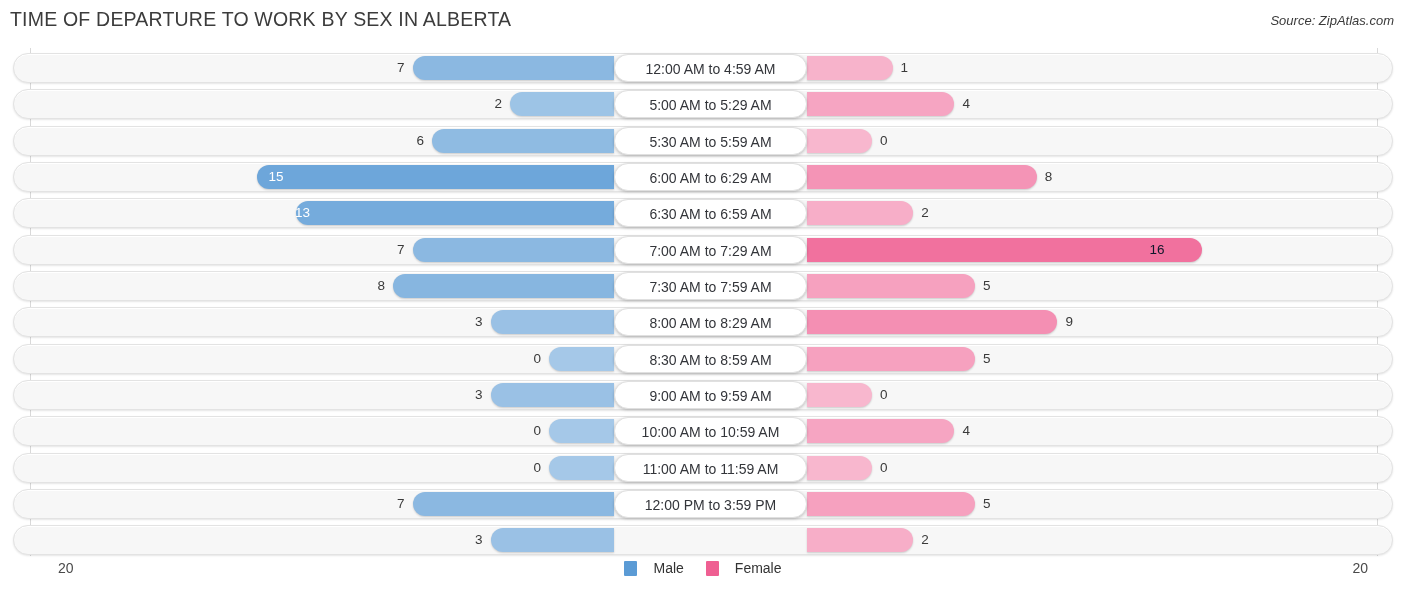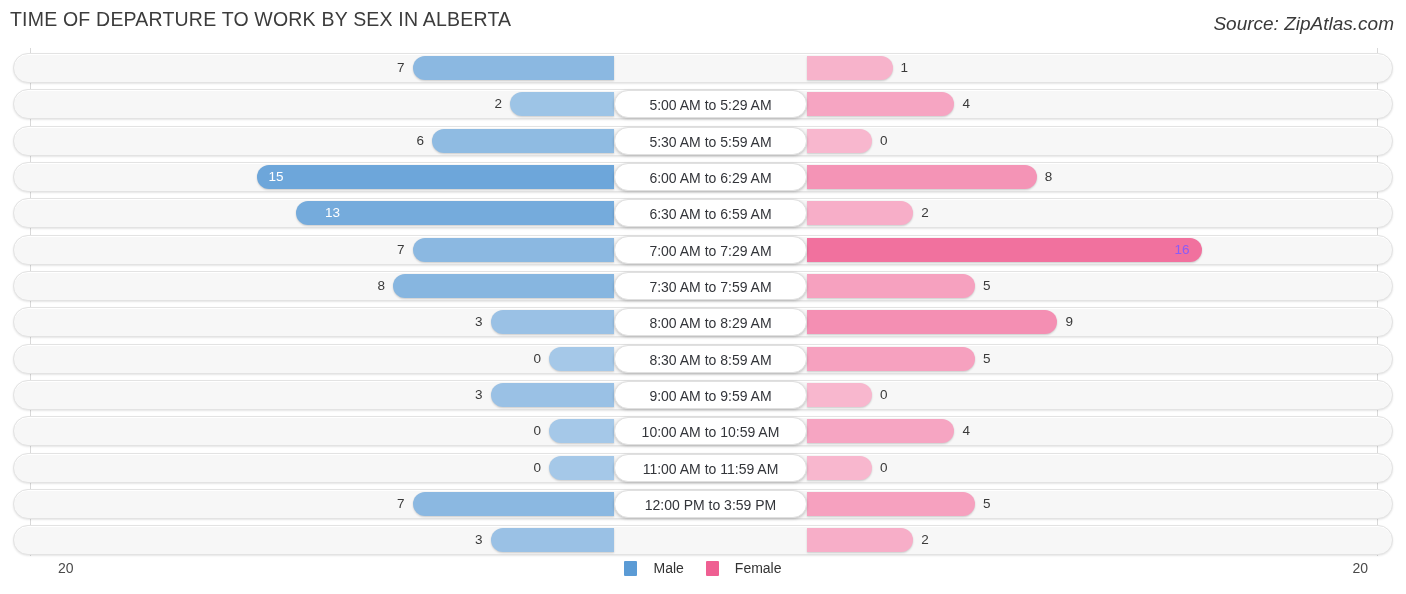--- a/index.html
+++ b/index.html
@@ -13,21 +13,21 @@
   #root { position: relative; width: 1406px; height: 444px; }
 
   
   #chart-title {
     position: absolute; left: 10px; top: 8px;
     font-size: 19.5px; font-weight: 400; color: #3c3c3c;
     letter-spacing: .2px; white-space: nowrap;
   }
   #source-note {
     position: absolute; right: 12px; top: 13px;
-    font-size: 19px; font-style: italic; color: #3a3a3a;
+    font-size: 13px; font-style: italic; color: #3a3a3a;
     white-space: nowrap;
   }
 
   
   #plot { position: absolute; left: 0; top: 48px; width: 1406px; height: 508px; }
   .axis-line {
     position: absolute; top: 0; width: 1px; height: 508px;
     background: #d9d9d9;
   }
   #axis-left  { left: 30px; }
@@ -52,21 +52,21 @@
   .bar.male   { border-radius: 12px 0 0 12px; }
   .bar.female { border-radius: 0 12px 12px 0; }
 
   .vlabel {
     position: absolute; top: 2px; height: 24px; line-height: 24px;
     font-size: 13.5px; color: #3a3a3a; white-space: nowrap;
   }
   .vlabel.outside-left  { text-align: right; }
   .vlabel.outside-right { text-align: left; }
   .vlabel.inside-left   { color: #ffffff; text-align: left; }
-  .vlabel.inside-right  { color: #8b5cf6; text-align: right; }
+  .vlabel.inside-right  { color: #0f172a; text-align: left; }
 
   
   .cat-pill {
     position: absolute; top: 0px; height: 28px; line-height: 28px;
     left: 600px; width: 193px;
     background: #ffffff;
     border: 1px solid #e0e0e0;
     border-radius: 14px;
     text-align: center;
     font-size: 14px; color: #33353a;
@@ -102,20 +102,21 @@
   <div id="plot">
     <div class="axis-line" id="axis-left"></div>
     <div class="axis-line" id="axis-right"></div>
     <div id="rows">
         <div class="row" style="top: 5px;">
           <div class="bars">
             <div class="bar male" style="left: 398.5px; width: 201.5px; background: rgb(139, 184, 225);"></div>
             <div class="vlabel outside-left" style="left: 352.5px; width: 38px;">7</div>
             <div class="bar female" style="left: 793px; width: 85.6px; background: rgb(247, 179, 203);"></div>
             <div class="vlabel outside-right" style="left: 886.6px; width: 40px;">1</div>
+            <div class="cat-pill">12:00 AM to 4:59 AM</div>
           </div>
         </div>
         <div class="row" style="top: 41.32px;">
           <div class="bars">
             <div class="bar male" style="left: 496px; width: 104px; background: rgb(157, 196, 230);"></div>
             <div class="vlabel outside-left" style="left: 450px; width: 38px;">2</div>
             <div class="bar female" style="left: 793px; width: 147.4px; background: rgb(246, 165, 194);"></div>
             <div class="vlabel outside-right" style="left: 948.4px; width: 40px;">4</div>
             <div class="cat-pill">5:00 AM to 5:29 AM</div>
           </div>
@@ -134,21 +135,21 @@
             <div class="bar male" style="left: 242.5px; width: 357.5px; background: rgb(109, 166, 218);"></div>
             <div class="vlabel inside-left" style="left: 254.5px; width: 40px;">15</div>
             <div class="bar female" style="left: 793px; width: 229.8px; background: rgb(244, 148, 182);"></div>
             <div class="vlabel outside-right" style="left: 1030.8px; width: 40px;">8</div>
             <div class="cat-pill">6:00 AM to 6:29 AM</div>
           </div>
         </div>
         <div class="row" style="top: 150.28px;">
           <div class="bars">
             <div class="bar male" style="left: 281.5px; width: 318.5px; background: rgb(117, 171, 220);"></div>
-            <div class="vlabel inside-left" style="left: 311px; width: 40px;">13</div>
+            <div class="vlabel inside-left" style="left: 281px; width: 40px;">13</div>
             <div class="bar female" style="left: 793px; width: 106.2px; background: rgb(247, 174, 200);"></div>
             <div class="vlabel outside-right" style="left: 907.2px; width: 40px;">2</div>
             <div class="cat-pill">6:30 AM to 6:59 AM</div>
           </div>
         </div>
         <div class="row" style="top: 186.6px;">
           <div class="bars">
             <div class="bar male" style="left: 398.5px; width: 201.5px; background: rgb(139, 184, 225);"></div>
             <div class="vlabel outside-left" style="left: 352.5px; width: 38px;">7</div>
             <div class="bar female" style="left: 793px; width: 394.6px; background: rgb(241, 113, 158);"></div>

